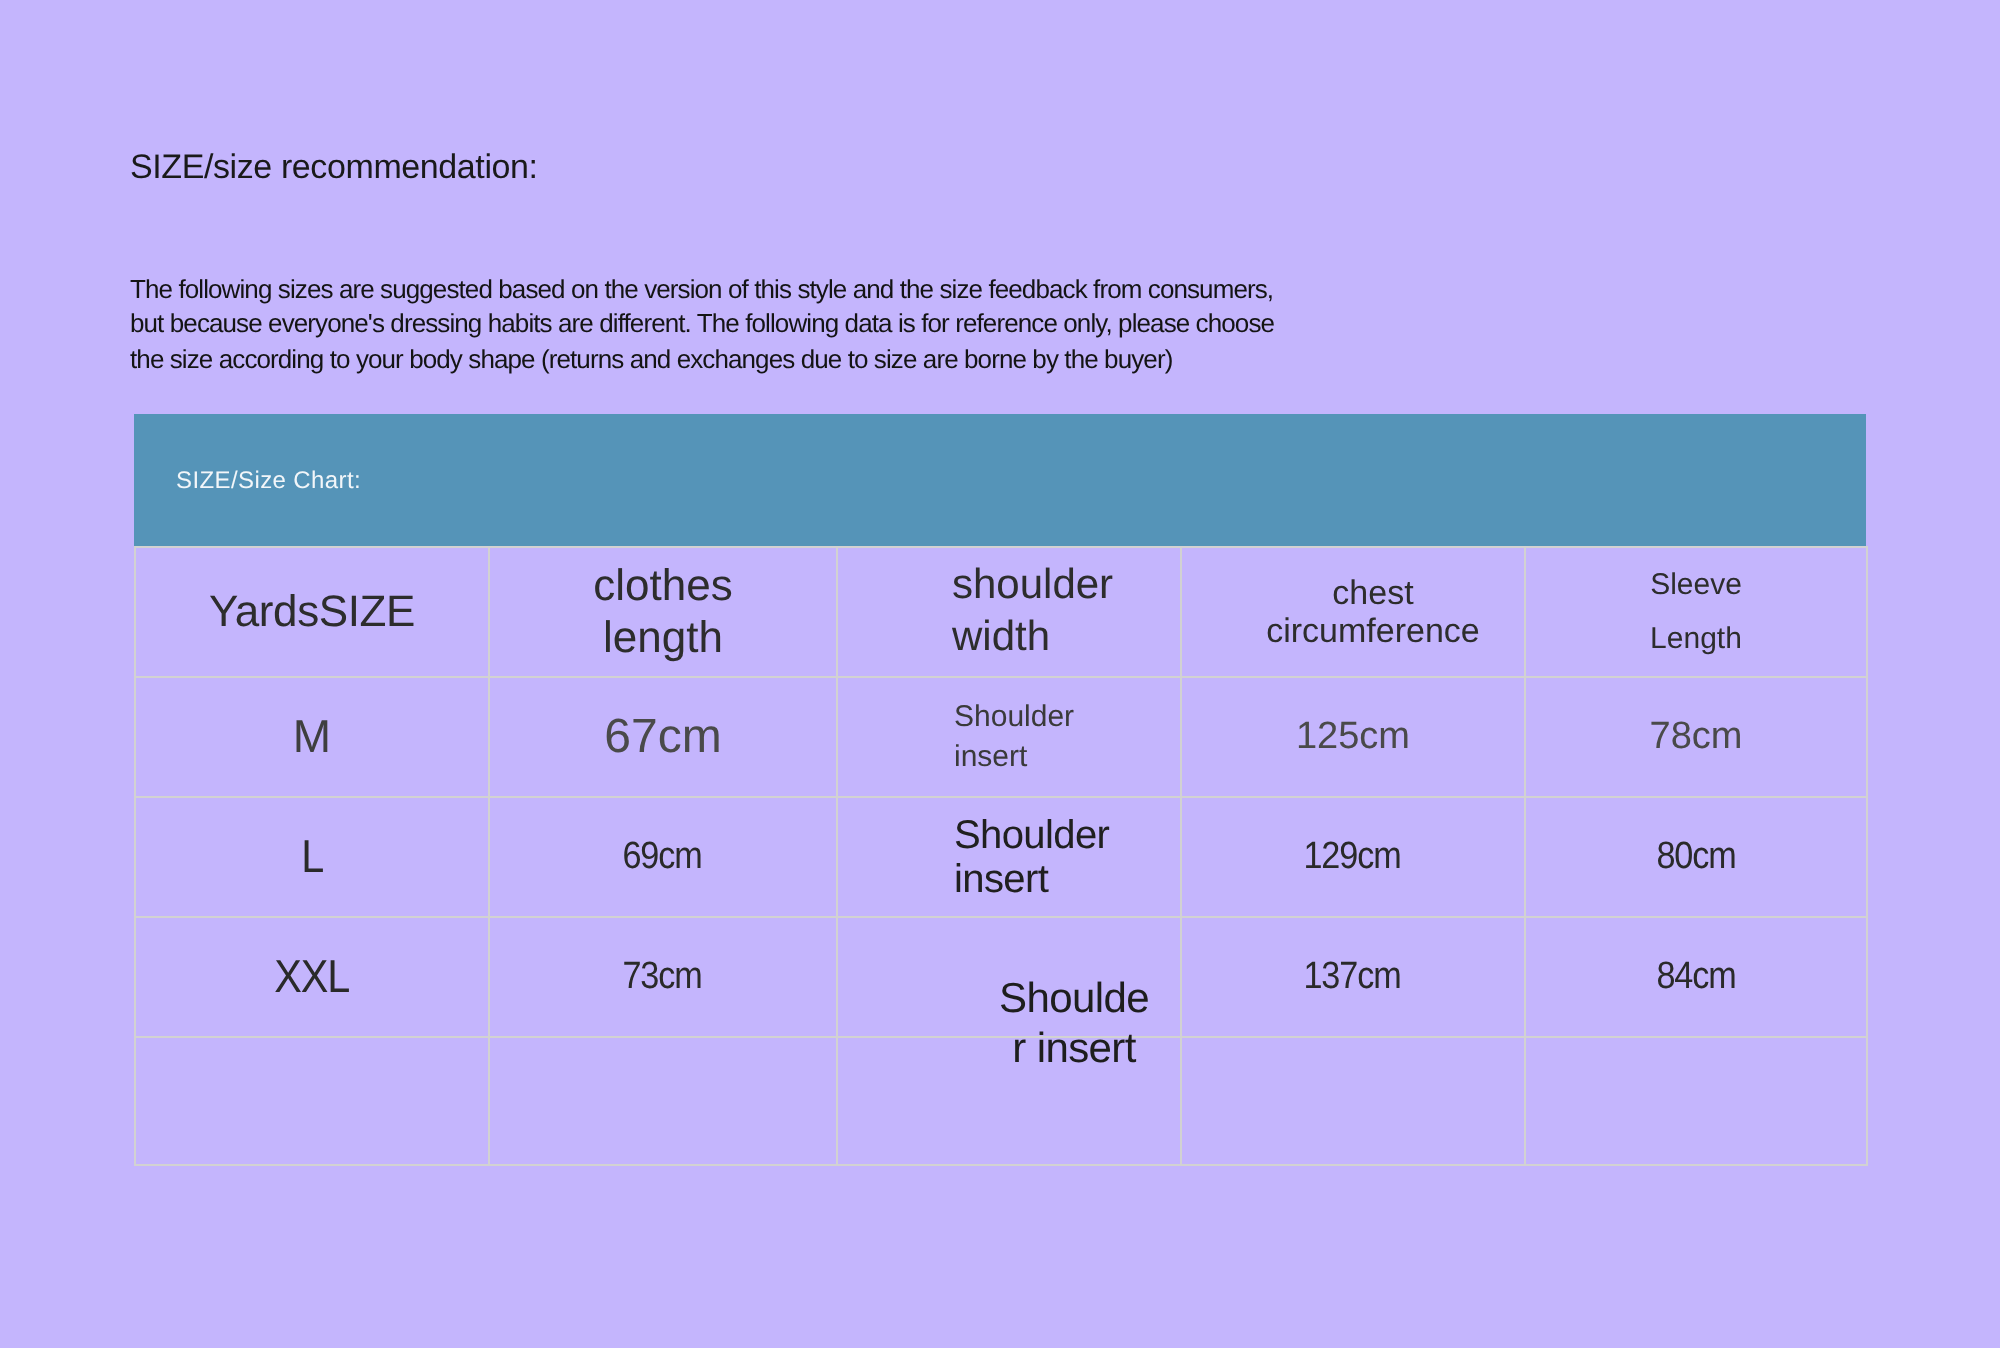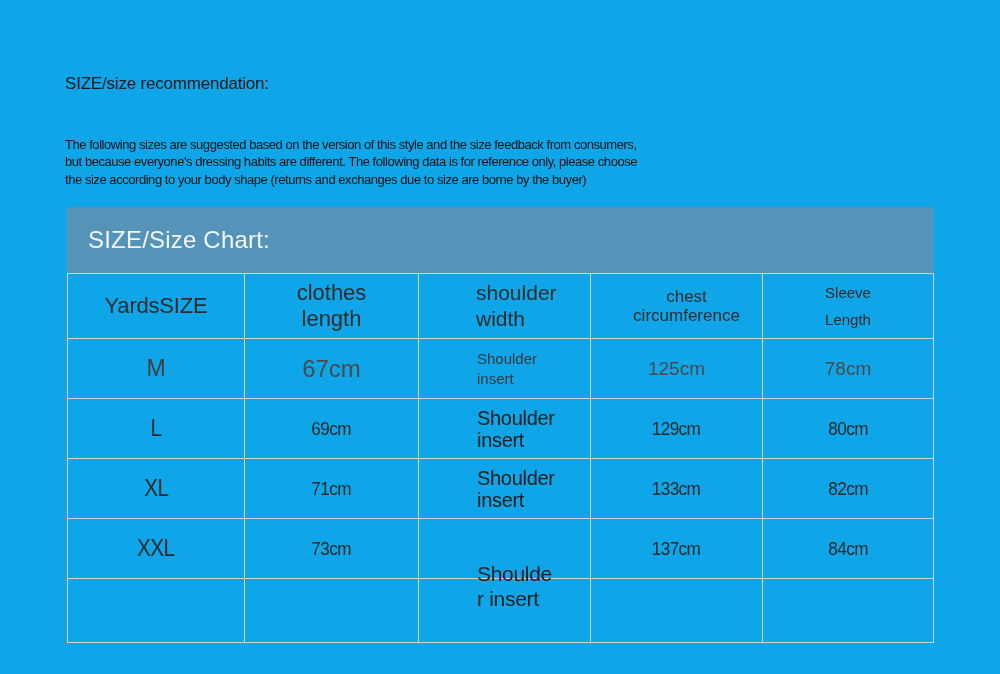--- a/index.html
+++ b/index.html
@@ -1,20 +1,20 @@
 <!DOCTYPE html>
 <html><head>
 <meta charset="utf-8">
 <style>
   html, body { margin: 0; padding: 0; background: #ffffff; }
   .page {
     position: relative;
     width: 1000px;
     height: 674px;
-    background: #0ea5e9;
+    background: #c4b5fd;
     font-family: "Liberation Sans", sans-serif;
     overflow: hidden;
   }
 
   .heading {
     position: absolute;
     left: 65px;
     top: 74px;
     font-size: 17px;
     color: #1a1a1a;
@@ -40,21 +40,21 @@
     width: 866px;
     height: 66px;
     background: #5594b8;
     display: flex;
     align-items: center;
     box-sizing: border-box;
     padding-left: 21px;
   }
   .banner-title {
     color: #f2f6f9;
-    font-size: 24px;
+    font-size: 12px;
     letter-spacing: 0.2px;
   }
 
   table.size-table {
     position: absolute;
     left: 67px;
     top: 273px;
     width: 866px;
     border-collapse: collapse;
     table-layout: fixed;
@@ -91,24 +91,24 @@
     color: #2a2a2a;
   }
 
   
   .sh-cell { text-align: left !important; padding-left: 58px !important; white-space: pre-line; }
   .sh-m    { font-size: 15px; line-height: 19.5px; color: #3a3a3a; }
   .sh      { font-size: 20px; line-height: 22px; color: #202020; letter-spacing: -0.3px; }
   .sh-xxl-anchor { position: relative; }
   .sh-xxl-overflow {
     position: absolute;
-    top: 42px;
+    top: 28px;
     left: 58px;
     width: 120px;
-    text-align: left;
+    text-align: center;
     font-size: 21px;
     line-height: 25px;
     color: #1e1e1e;
     letter-spacing: -0.3px;
     white-space: pre-line;
     z-index: 2;
   }
 </style>
 </head>
 <body>
@@ -157,28 +157,20 @@
 
     <tr class="r-l">
       <td class="sz"><span class="condensed">L</span></td>
       <td class="cm"><span class="condensed">69cm</span></td>
       <td class="sh-cell sh">Shoulder
 insert</td>
       <td class="cm"><span class="condensed">129cm</span></td>
       <td class="cm"><span class="condensed">80cm</span></td>
     </tr>
 
-    <tr class="r-xl">
-      <td class="sz"><span class="condensed">XL</span></td>
-      <td class="cm"><span class="condensed">71cm</span></td>
-      <td class="sh-cell sh">Shoulder
-insert</td>
-      <td class="cm"><span class="condensed">133cm</span></td>
-      <td class="cm"><span class="condensed">82cm</span></td>
-    </tr>
 
     <tr class="r-xxl">
       <td class="sz"><span class="condensed">XXL</span></td>
       <td class="cm"><span class="condensed">73cm</span></td>
       <td class="sh-xxl-anchor">
         <div class="sh-xxl-overflow">Shoulde
 r insert</div>
       </td>
       <td class="cm"><span class="condensed">137cm</span></td>
       <td class="cm"><span class="condensed">84cm</span></td>

